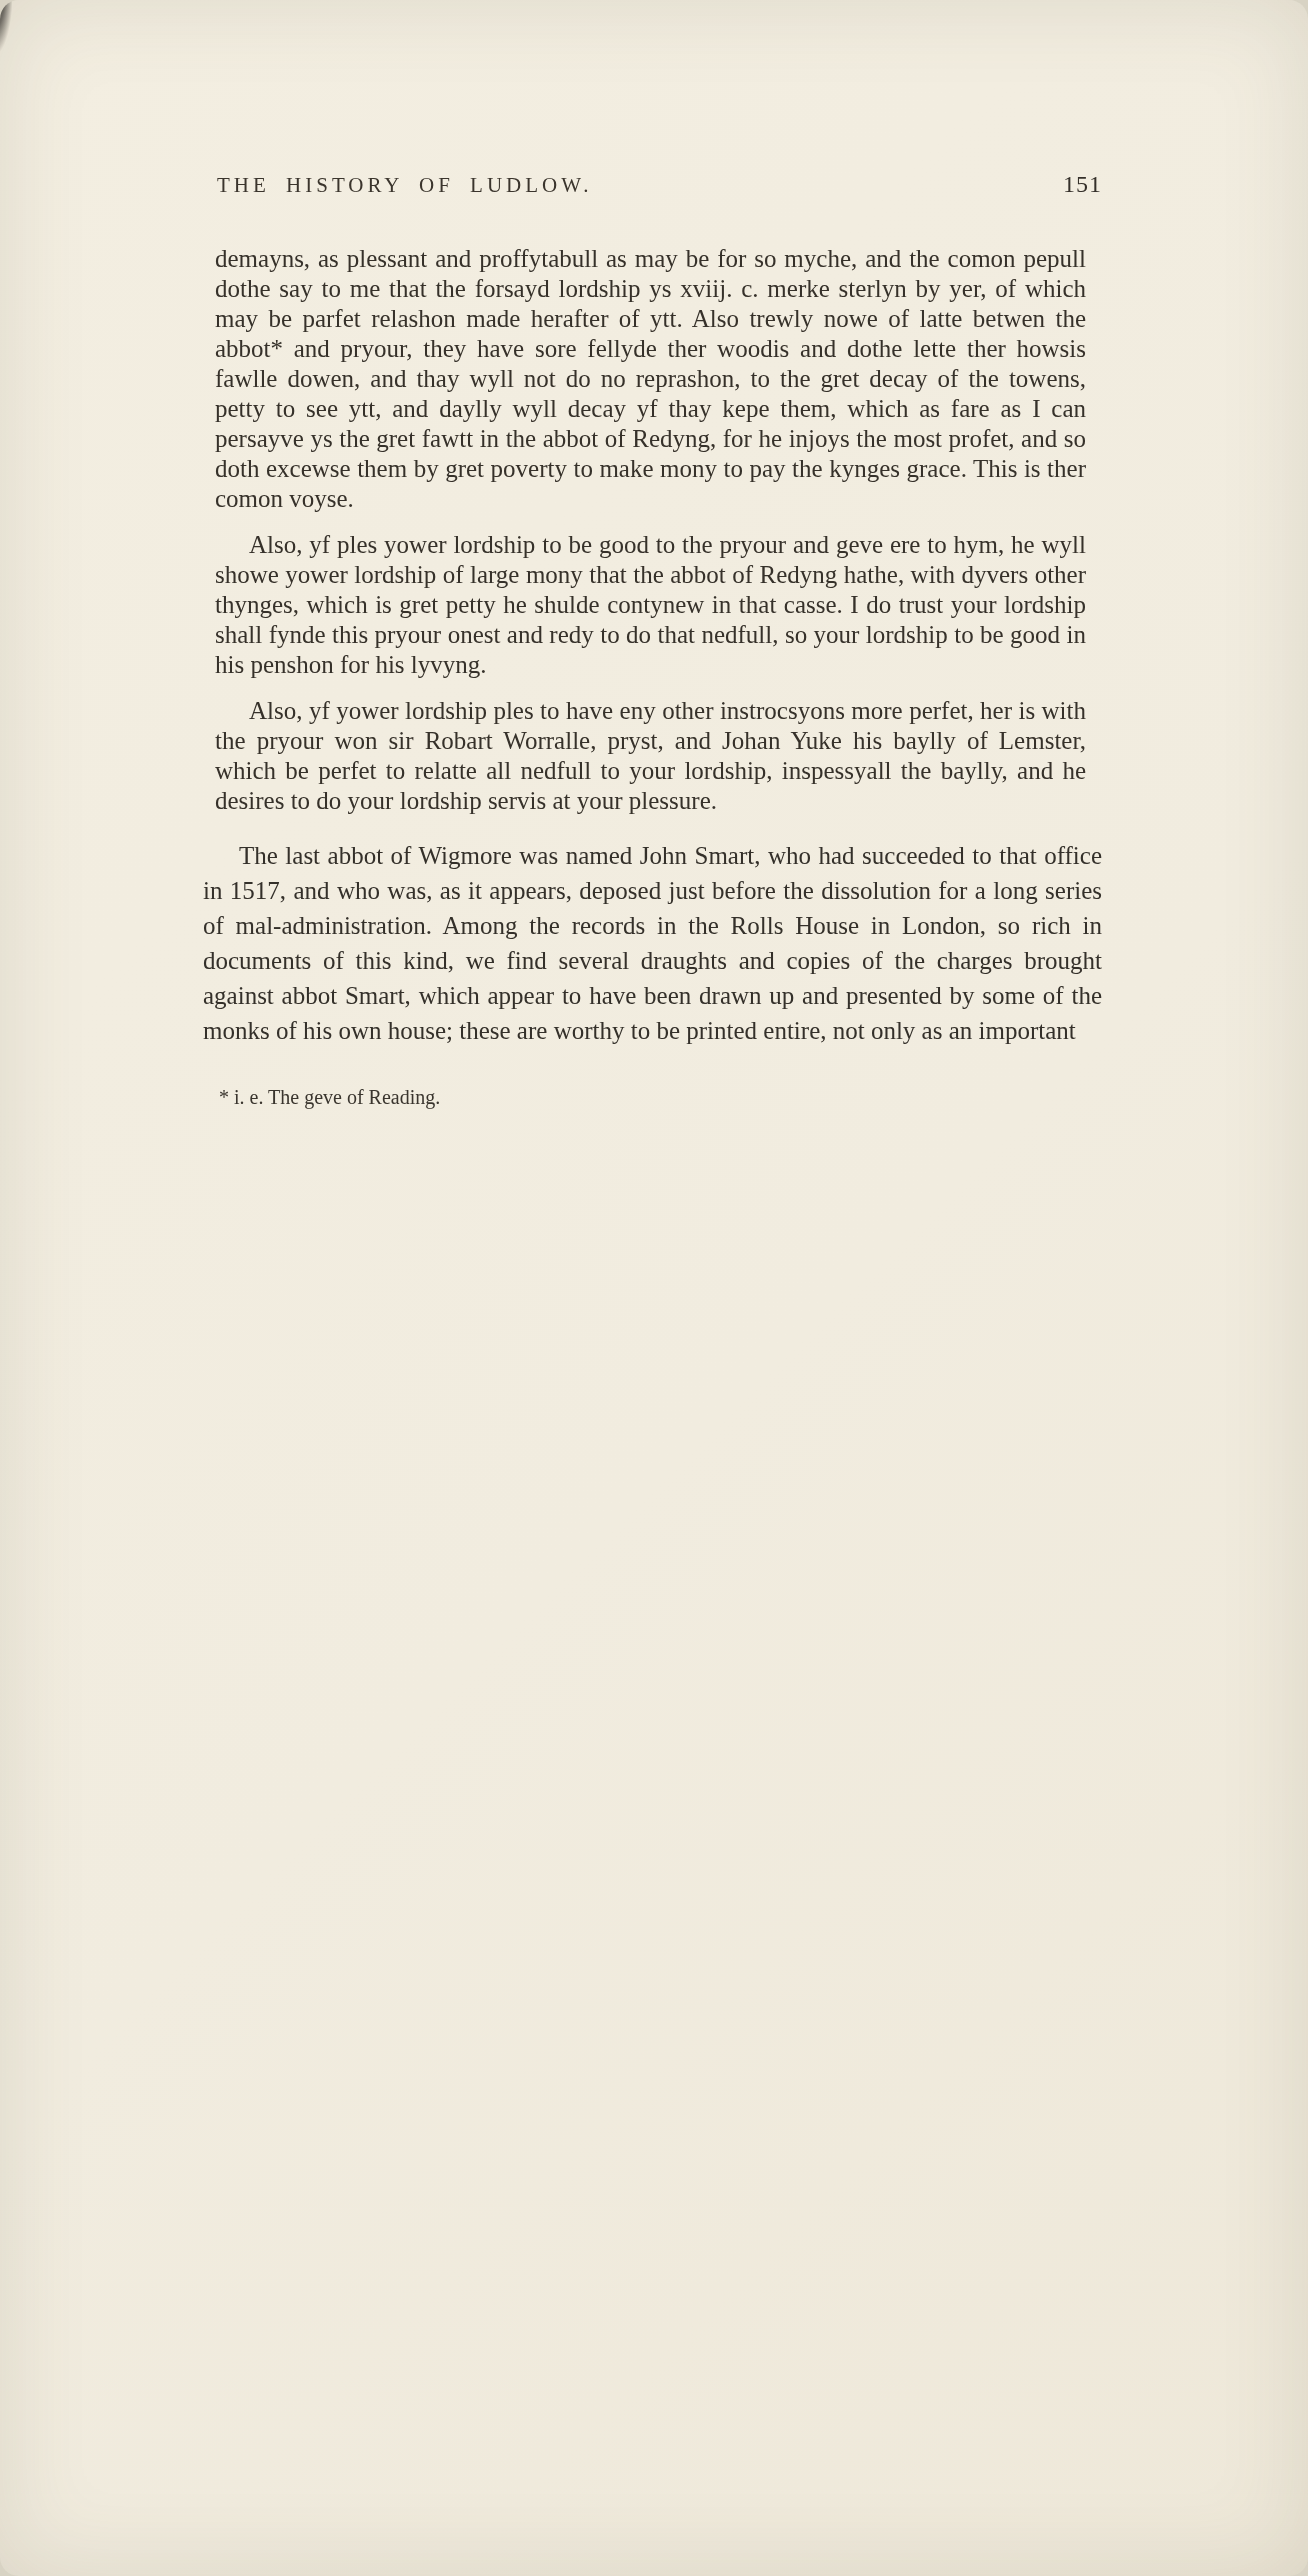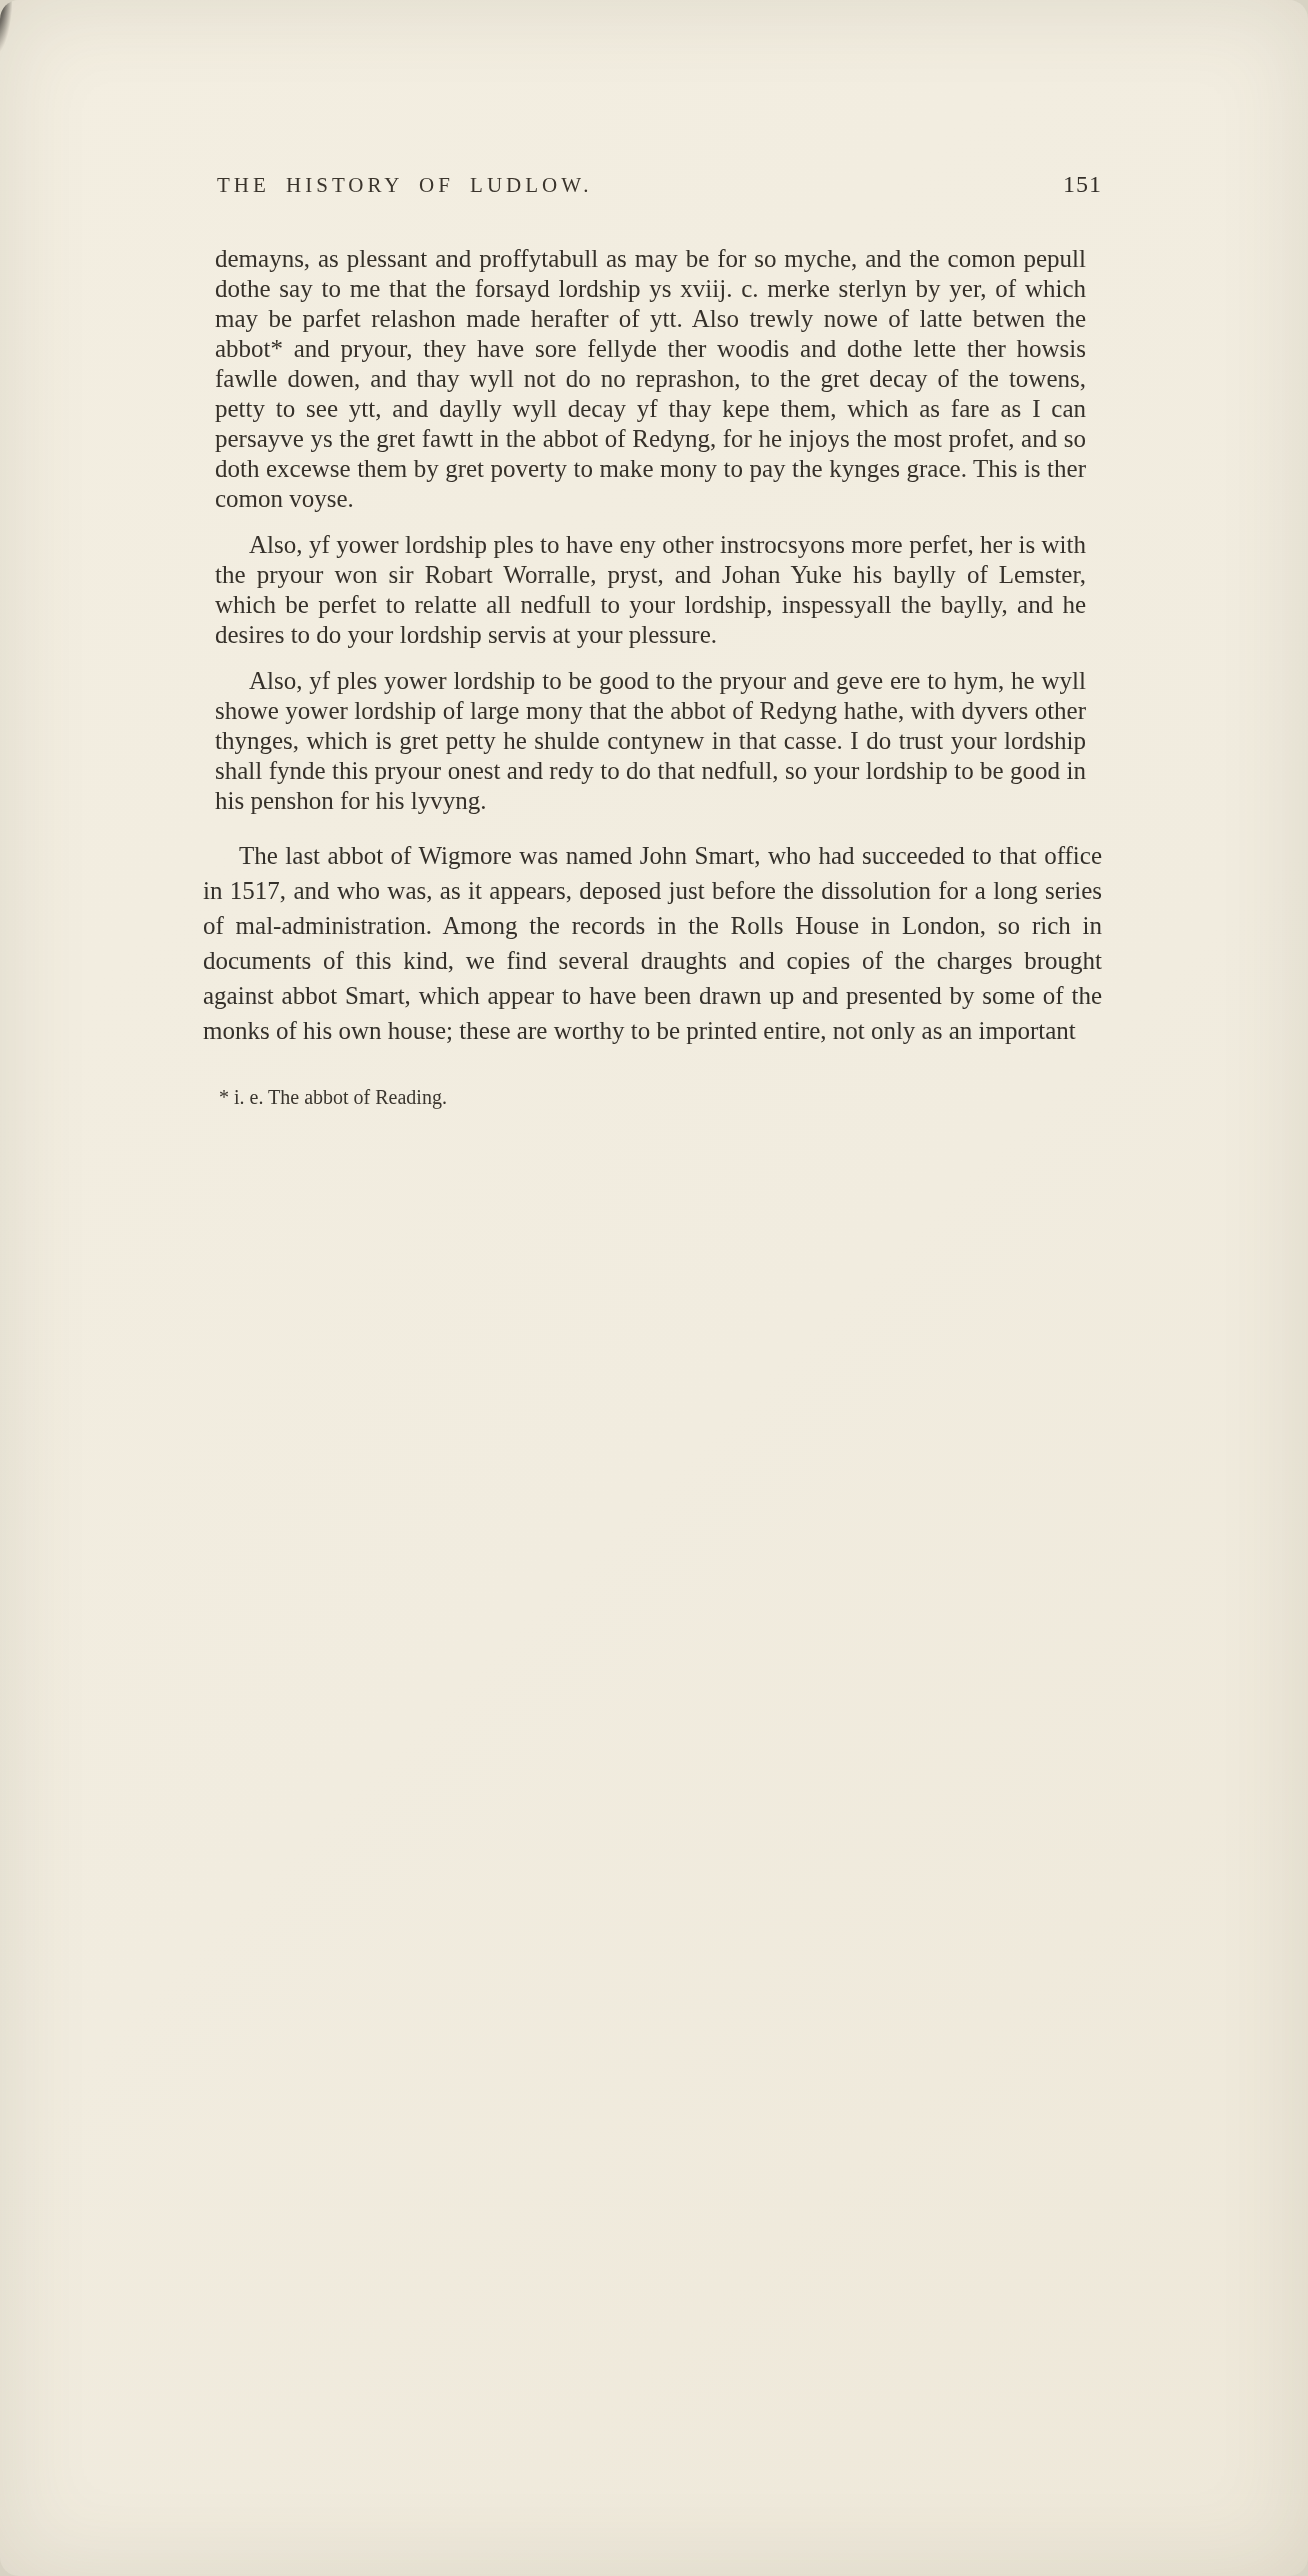--- a/index.html
+++ b/index.html
@@ -88,26 +88,26 @@
 
   <div class="content">
 
     <div class="running-head">
       <span class="running-title">THE HISTORY OF LUDLOW.</span>
       <span class="page-number">151</span>
     </div>
 
     <div class="letter">
       <p class="first">demayns, as plessant and proffytabull as may be for so myche, and the comon pepull dothe say to me that the forsayd lordship ys xviij. c. merke sterlyn by yer, of which may be parfet relashon made herafter of ytt. Also trewly nowe of latte betwen the abbot* and pryour, they have sore fellyde ther woodis and dothe lette ther howsis fawlle dowen, and thay wyll not do no reprashon, to the gret decay of the towens, petty to see ytt, and daylly wyll decay yf thay kepe them, which as fare as I can persayve ys the gret fawtt in the abbot of Redyng, for he injoys the most profet, and so doth excewse them by gret poverty to make mony to pay the kynges grace. This is ther comon voyse.</p>
+      <p>Also, yf ples yower lordship to be good to the pryour and geve ere to hym, he wyll showe yower lordship of large mony that the abbot of Redyng hathe, with dyvers other thynges, which is gret petty he shulde contynew in that casse. I do trust your lordship shall fynde this pryour onest and redy to do that nedfull, so your lordship to be good in his penshon for his lyvyng.</p>
       <p>Also, yf yower lordship ples to have eny other instrocsyons more perfet, her is with the pryour won sir Robart Worralle, pryst, and Johan Yuke his baylly of Lemster, which be perfet to relatte all nedfull to your lordship, inspessyall the baylly, and he desires to do your lordship servis at your plessure.</p>
-      <p>Also, yf ples yower lordship to be good to the pryour and geve ere to hym, he wyll showe yower lordship of large mony that the abbot of Redyng hathe, with dyvers other thynges, which is gret petty he shulde contynew in that casse. I do trust your lordship shall fynde this pryour onest and redy to do that nedfull, so your lordship to be good in his penshon for his lyvyng.</p>
     </div>
 
     <div class="main-text">
       <p>The last abbot of Wigmore was named John Smart, who had succeeded to that office in 1517, and who was, as it appears, deposed just before the dissolution for a long series of mal-administration. Among the records in the Rolls House in London, so rich in documents of this kind, we find several draughts and copies of the charges brought against abbot Smart, which appear to have been drawn up and presented by some of the monks of his own house; these are worthy to be printed entire, not only as an important</p>
     </div>
 
-    <div class="footnote">* i. e. The abbot of Reading.</div>
+    <div class="footnote">* i. e. The geve of Reading.</div>
 
   </div>
 
 </div>
 
 
 </body></html>

